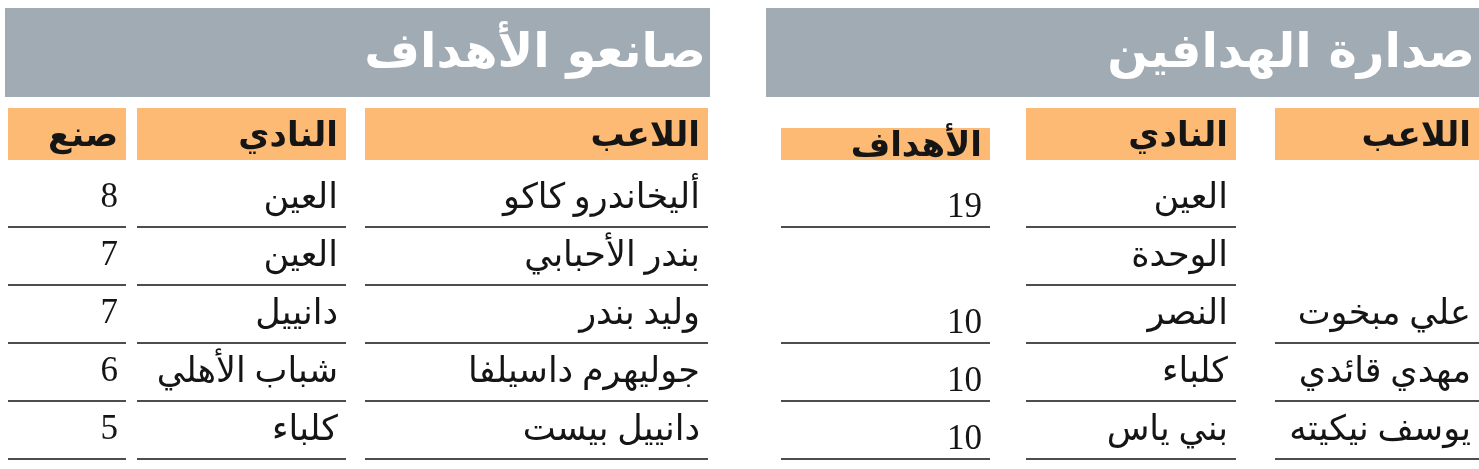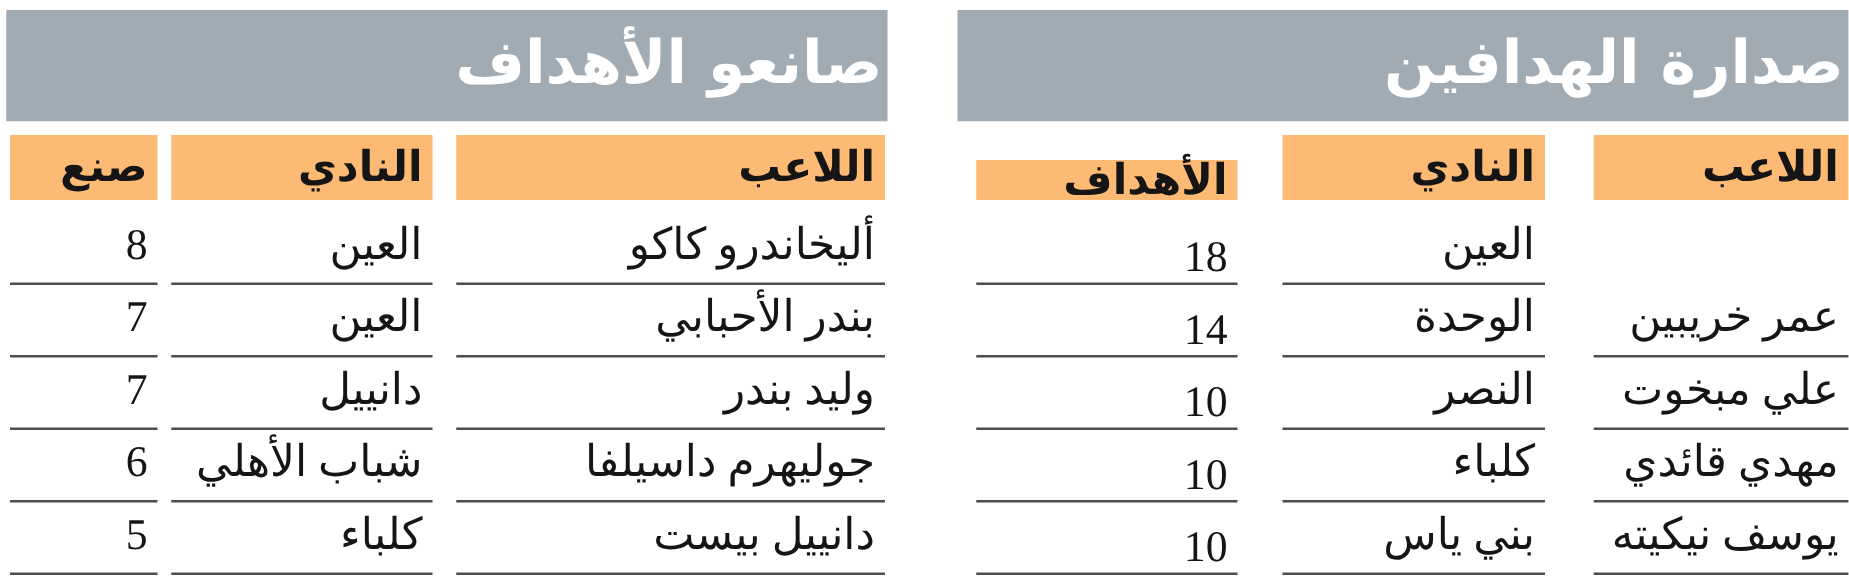--- a/index.html
+++ b/index.html
@@ -61,26 +61,24 @@
       <span class="title-text">صدارة الهدافين</span>
     </div>
     <div class="header-row">
       <div class="col-cell header-cell col-player">اللاعب</div>
       <div class="col-cell header-cell col-club">النادي</div>
       <div class="col-cell header-cell col-value">الأهداف</div>
     </div>
     <div class="tbody">
       <div class="trow first">
         <div class="col-cell body-cell col-club">العين</div>
-        <div class="col-cell body-cell col-value">18</div>
+        <div class="col-cell body-cell col-value">19</div>
       </div>
       <div class="trow">
-        <div class="col-cell body-cell col-player">عمر خريبين</div>
         <div class="col-cell body-cell col-club">الوحدة</div>
-        <div class="col-cell body-cell col-value">14</div>
       </div>
       <div class="trow">
         <div class="col-cell body-cell col-player">علي مبخوت</div>
         <div class="col-cell body-cell col-club">النصر</div>
         <div class="col-cell body-cell col-value">10</div>
       </div>
       <div class="trow">
         <div class="col-cell body-cell col-player">مهدي قائدي</div>
         <div class="col-cell body-cell col-club">كلباء</div>
         <div class="col-cell body-cell col-value">10</div>

